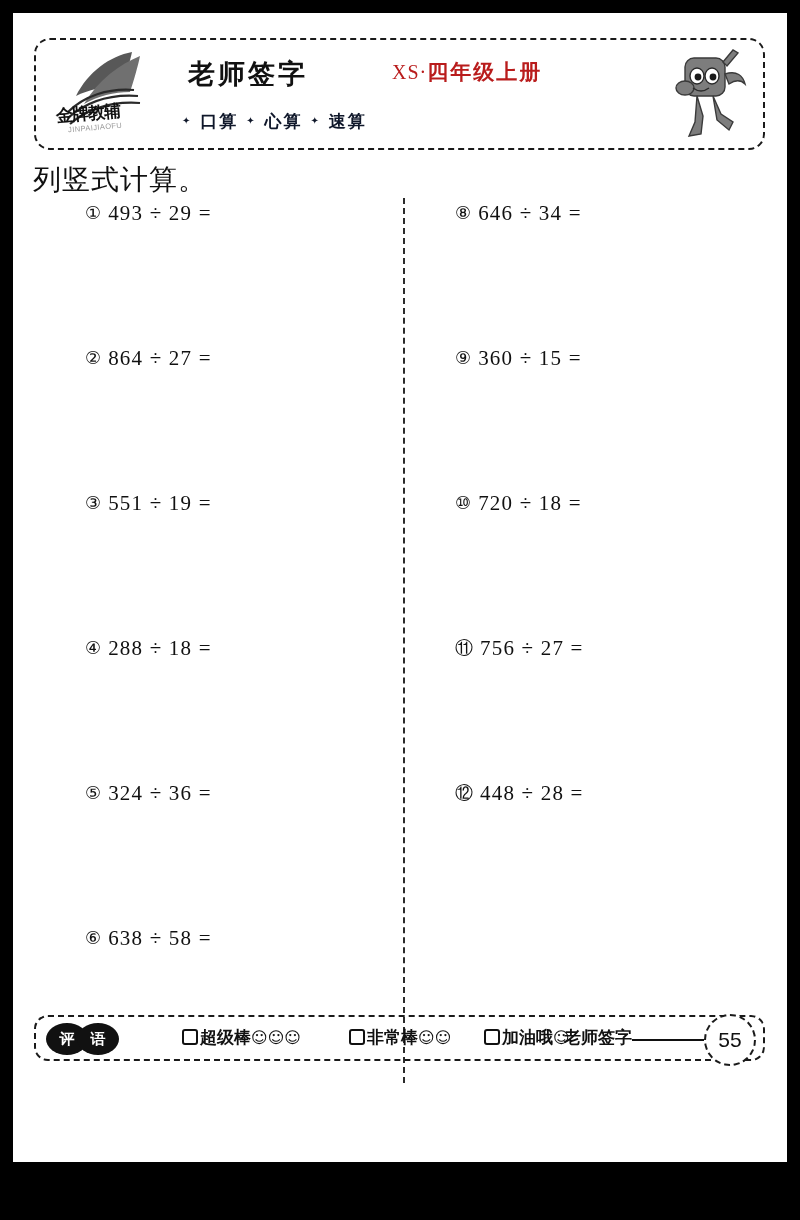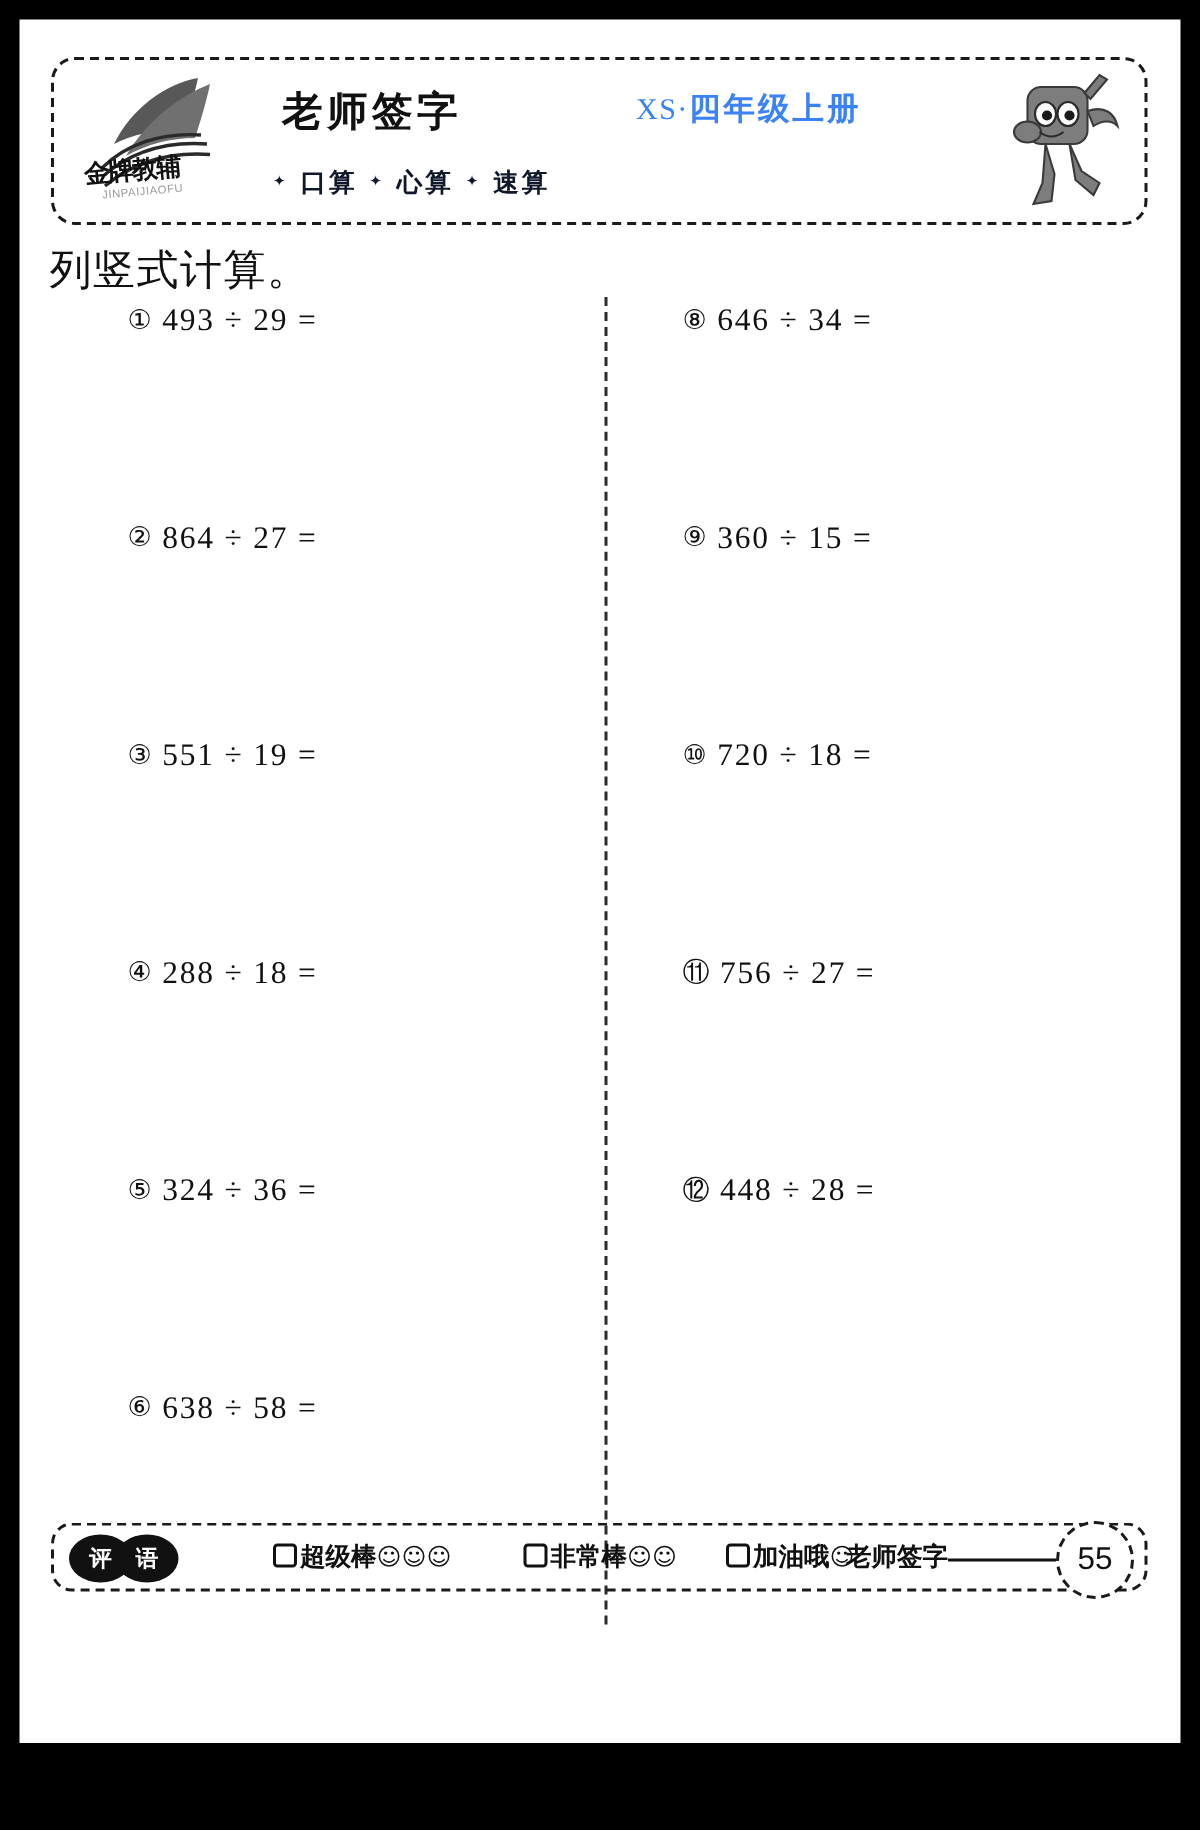--- a/index.html
+++ b/index.html
@@ -81,24 +81,24 @@
     font-weight: bold;
     font-size: 17px;
     letter-spacing: 2px;
     color: #0f172a;
     white-space: nowrap;
   }
   .title-sub .star { font-size: 10px; vertical-align: 3px; }
 
   .grade-line {
     position: absolute;
-    left: 388px;
+    left: 356px;
     top: 18px;
     font-size: 20px;
-    color: #3b82f6;
+    color: #b91c1c;
     white-space: nowrap;
   }
   .grade-line .xs {
     font-family: "Liberation Serif", serif;
     letter-spacing: 1px;
   }
   .grade-line .cn {
     font-family: "DejaVu Sans", sans-serif;
     font-weight: bold;
     font-size: 21px;

